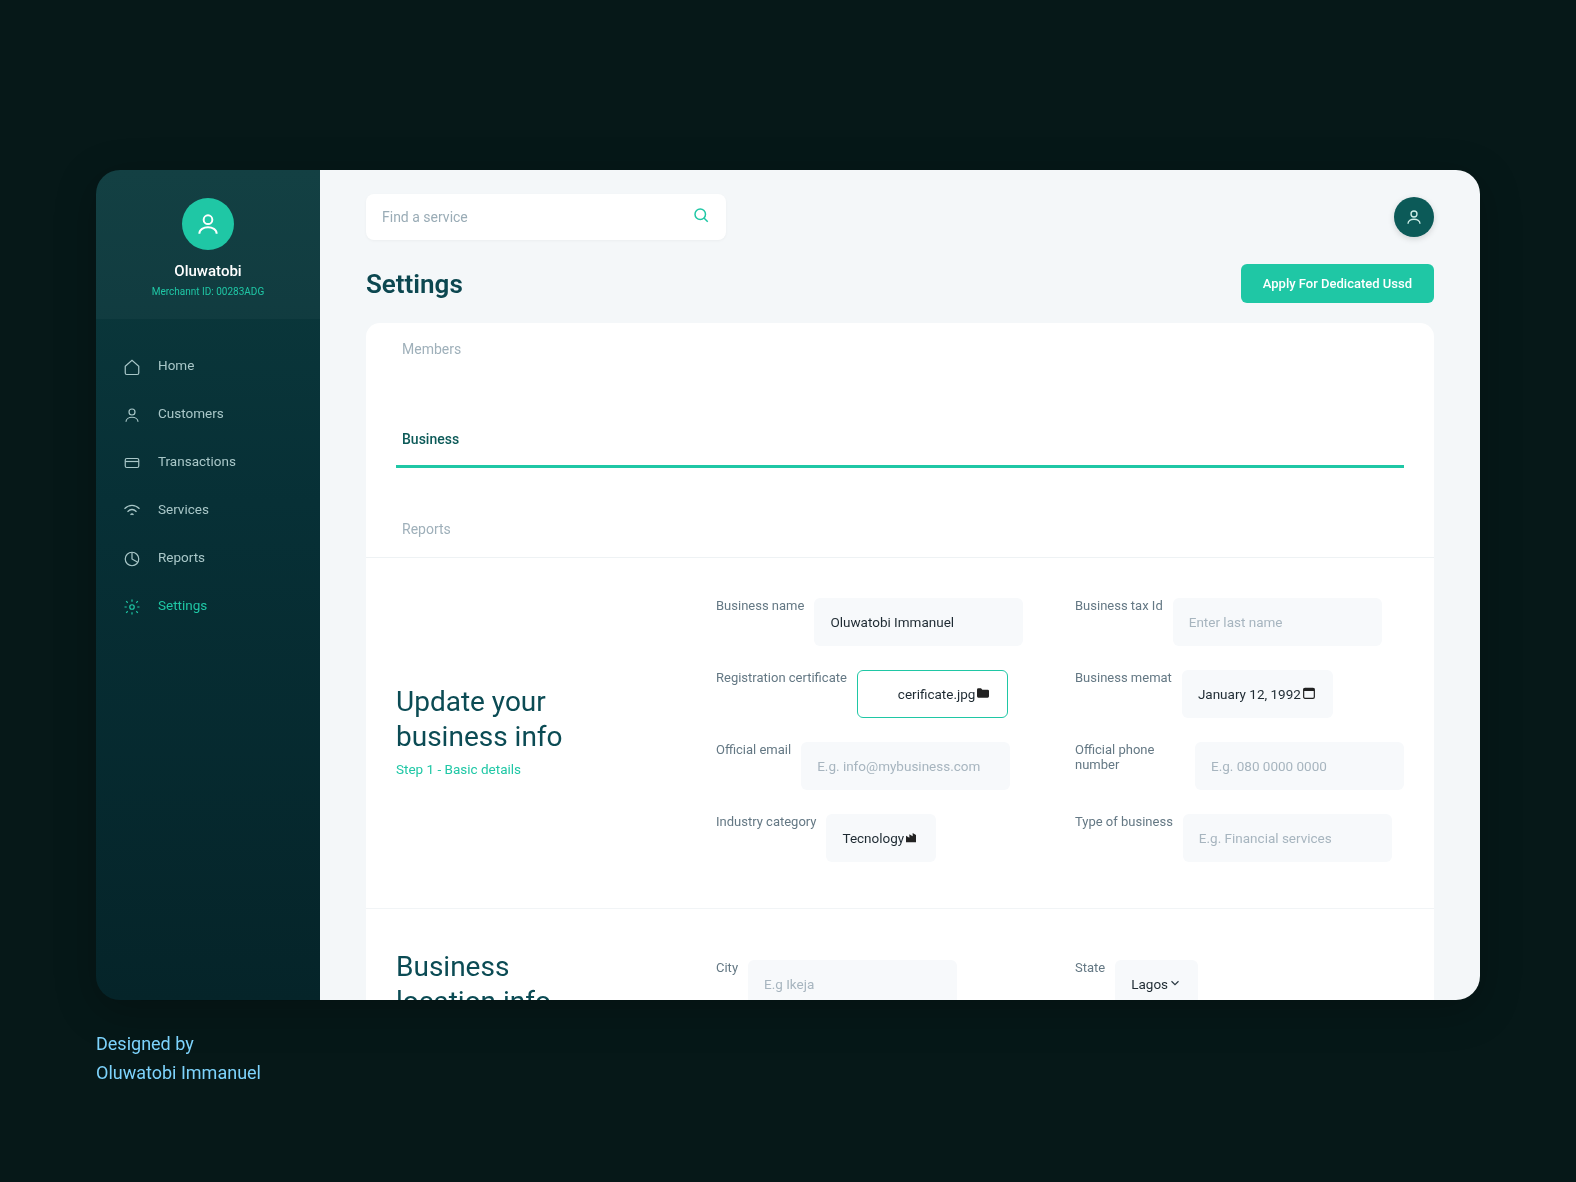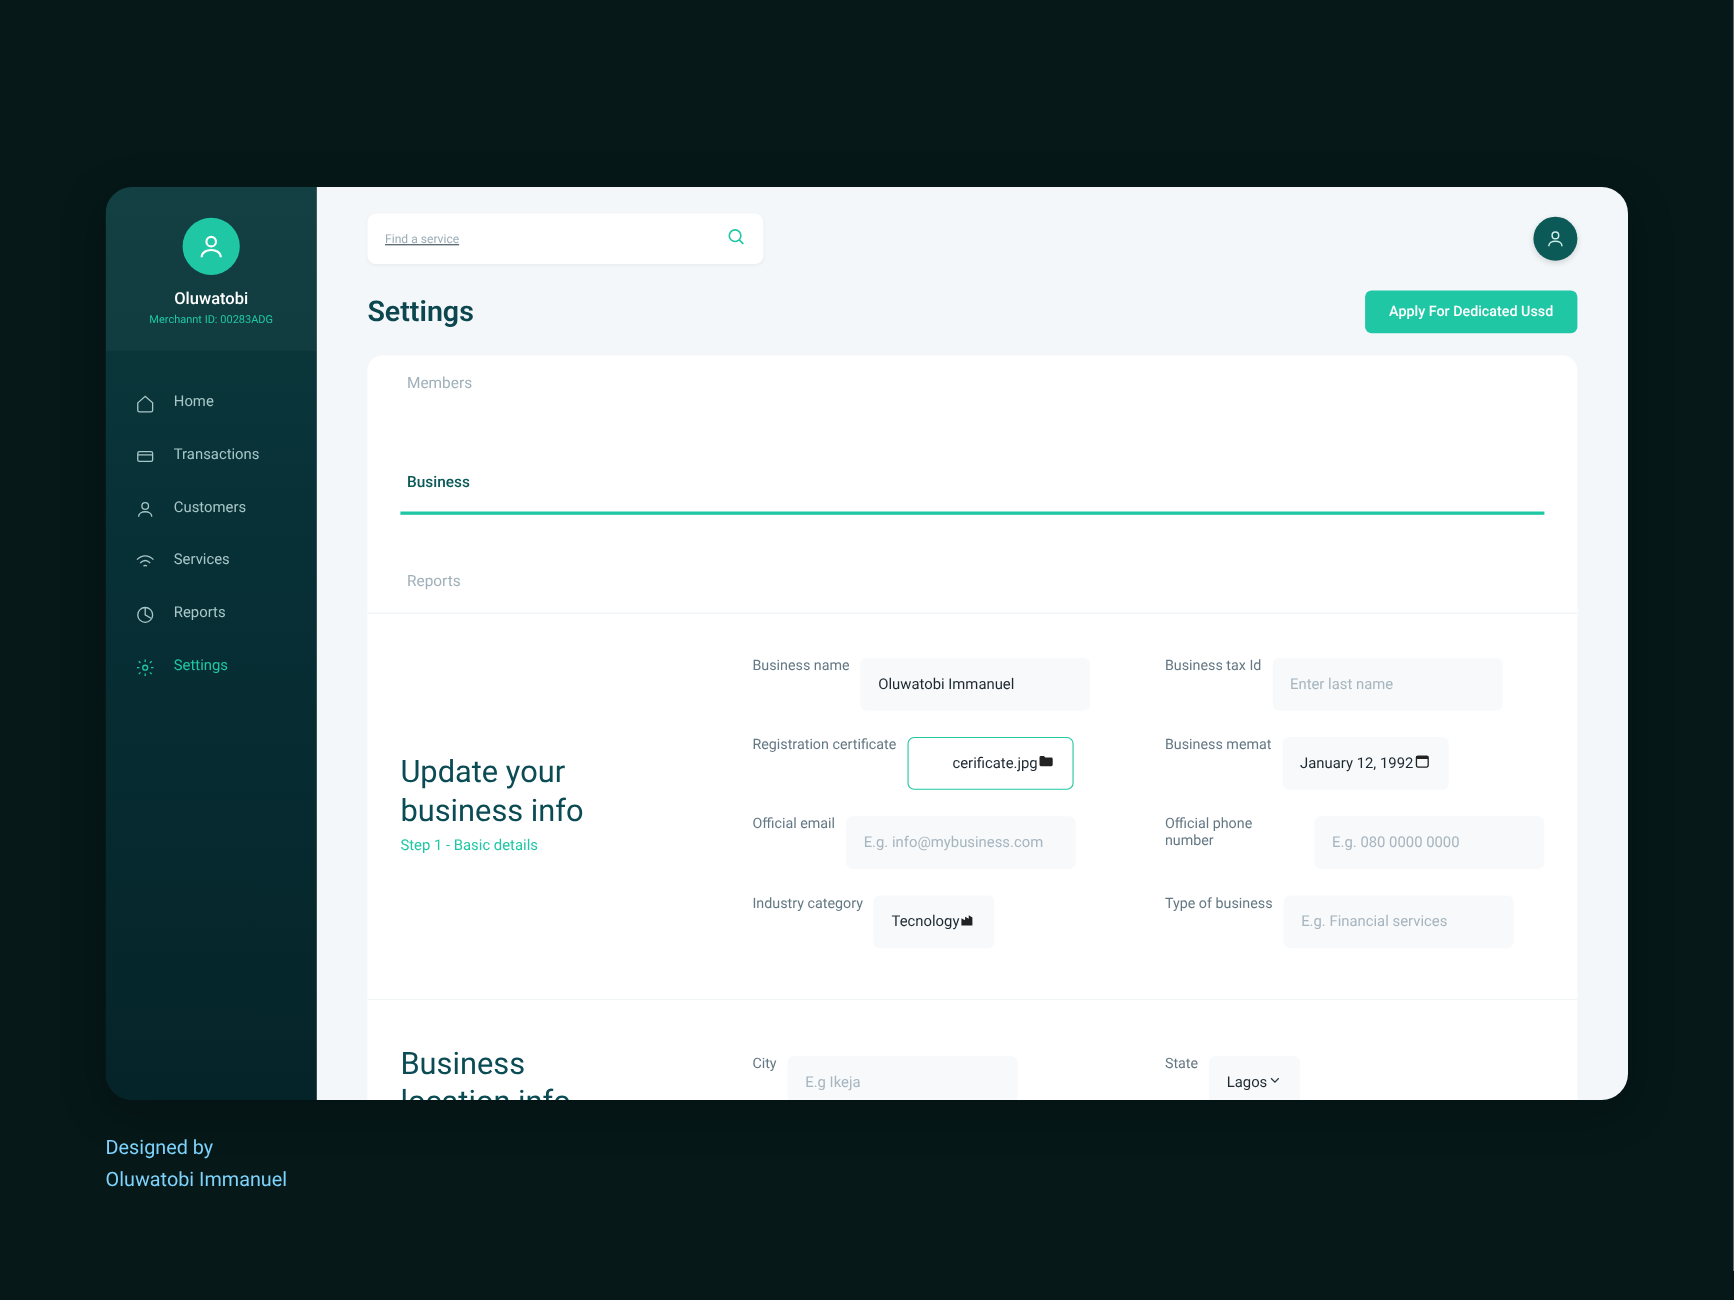--- a/index.html
+++ b/index.html
@@ -7,21 +7,21 @@
   .app {
     position: absolute;
     top: 170px; left: 96px;
     width: 1384px; height: 830px;
     display: flex;
     border-radius: 24px;
     overflow: hidden;
     box-shadow: 0 10px 40px rgba(0,0,0,.25);
   }
   .sidebar {
-    width: 192px;
+    width: 224px;
     background: linear-gradient(180deg, #0c3a3d 0%, #073036 40%, #052429 100%);
     display: flex; flex-direction: column;
     color: #cfe8e8;
   }
   .profile { padding: 28px 0 22px; text-align: center; background: rgba(255,255,255,0.03); }
   .avatar-circle {
     width: 52px; height: 52px; border-radius: 50%;
     background: #1fc7a5; margin: 0 auto 12px;
     display: flex; align-items: center; justify-content: center;
   }
@@ -45,21 +45,21 @@
     display: flex; flex-direction: column;
     overflow: hidden;
   }
   .topbar { display:flex; align-items:center; padding: 24px 46px 0 46px; gap: 20px; }
   .search {
     width: 360px; height: 46px; background: #fff; border-radius: 8px;
     display:flex; align-items:center; padding: 0 16px;
     box-shadow: 0 1px 3px rgba(0,0,0,0.04);
   }
   .search input {
-    border:none; outline:none; flex:1; font-size:11px; color:#3a4a55; background:transparent;text-decoration:underline;
+    border:none; outline:none; flex:1; font-size:14px; color:#3a4a55; background:transparent;
   }
   .search input::placeholder { color:#9aacb6; }
   .search-icon { color:#1fc7a5; }
   .search-icon svg { width:18px; height:18px; stroke:currentColor; fill:none; stroke-width:2; }
   .spacer { flex:1; }
   .user-badge {
     width:40px; height:40px; border-radius:50%; background:#0c5a58;
     display:flex; align-items:center; justify-content:center;
     box-shadow: 0 2px 6px rgba(0,0,0,.15);
   }
@@ -133,34 +133,34 @@
         <span class="nav-icon">
             <svg viewBox="0 0 24 24">
               <path d="M3 11l9-8 9 8v9a2 2 0 0 1-2 2H5a2 2 0 0 1-2-2z"></path>
             </svg>
           </span>
         <span>Home</span>
       </div>
       <div class="nav-item">
         <span class="nav-icon">
             <svg viewBox="0 0 24 24">
+              <circle cx="12" cy="8" r="4"></circle>
+              <path d="M4 21c0-4 4-6 8-6s8 2 8 6"></path>
+            </svg>
+          </span>
+        <span>Customers</span>
+      </div>
+      <div class="nav-item">
+        <span class="nav-icon">
+            <svg viewBox="0 0 24 24">
               <rect x="3" y="6" width="18" height="12" rx="2"></rect>
               <line x1="3" y1="10" x2="21" y2="10"></line>
             </svg>
           </span>
         <span>Transactions</span>
-      </div>
-      <div class="nav-item">
-        <span class="nav-icon">
-            <svg viewBox="0 0 24 24">
-              <circle cx="12" cy="8" r="4"></circle>
-              <path d="M4 21c0-4 4-6 8-6s8 2 8 6"></path>
-            </svg>
-          </span>
-        <span>Customers</span>
       </div>
       <div class="nav-item">
         <span class="nav-icon">
             <svg viewBox="0 0 24 24">
               <path d="M2 9c6-6 14-6 20 0"></path>
               <path d="M6 13c4-4 8-4 12 0"></path>
               <path d="M10 17c1.3-1.3 2.7-1.3 4 0"></path>
             </svg>
           </span>
         <span>Services</span>

